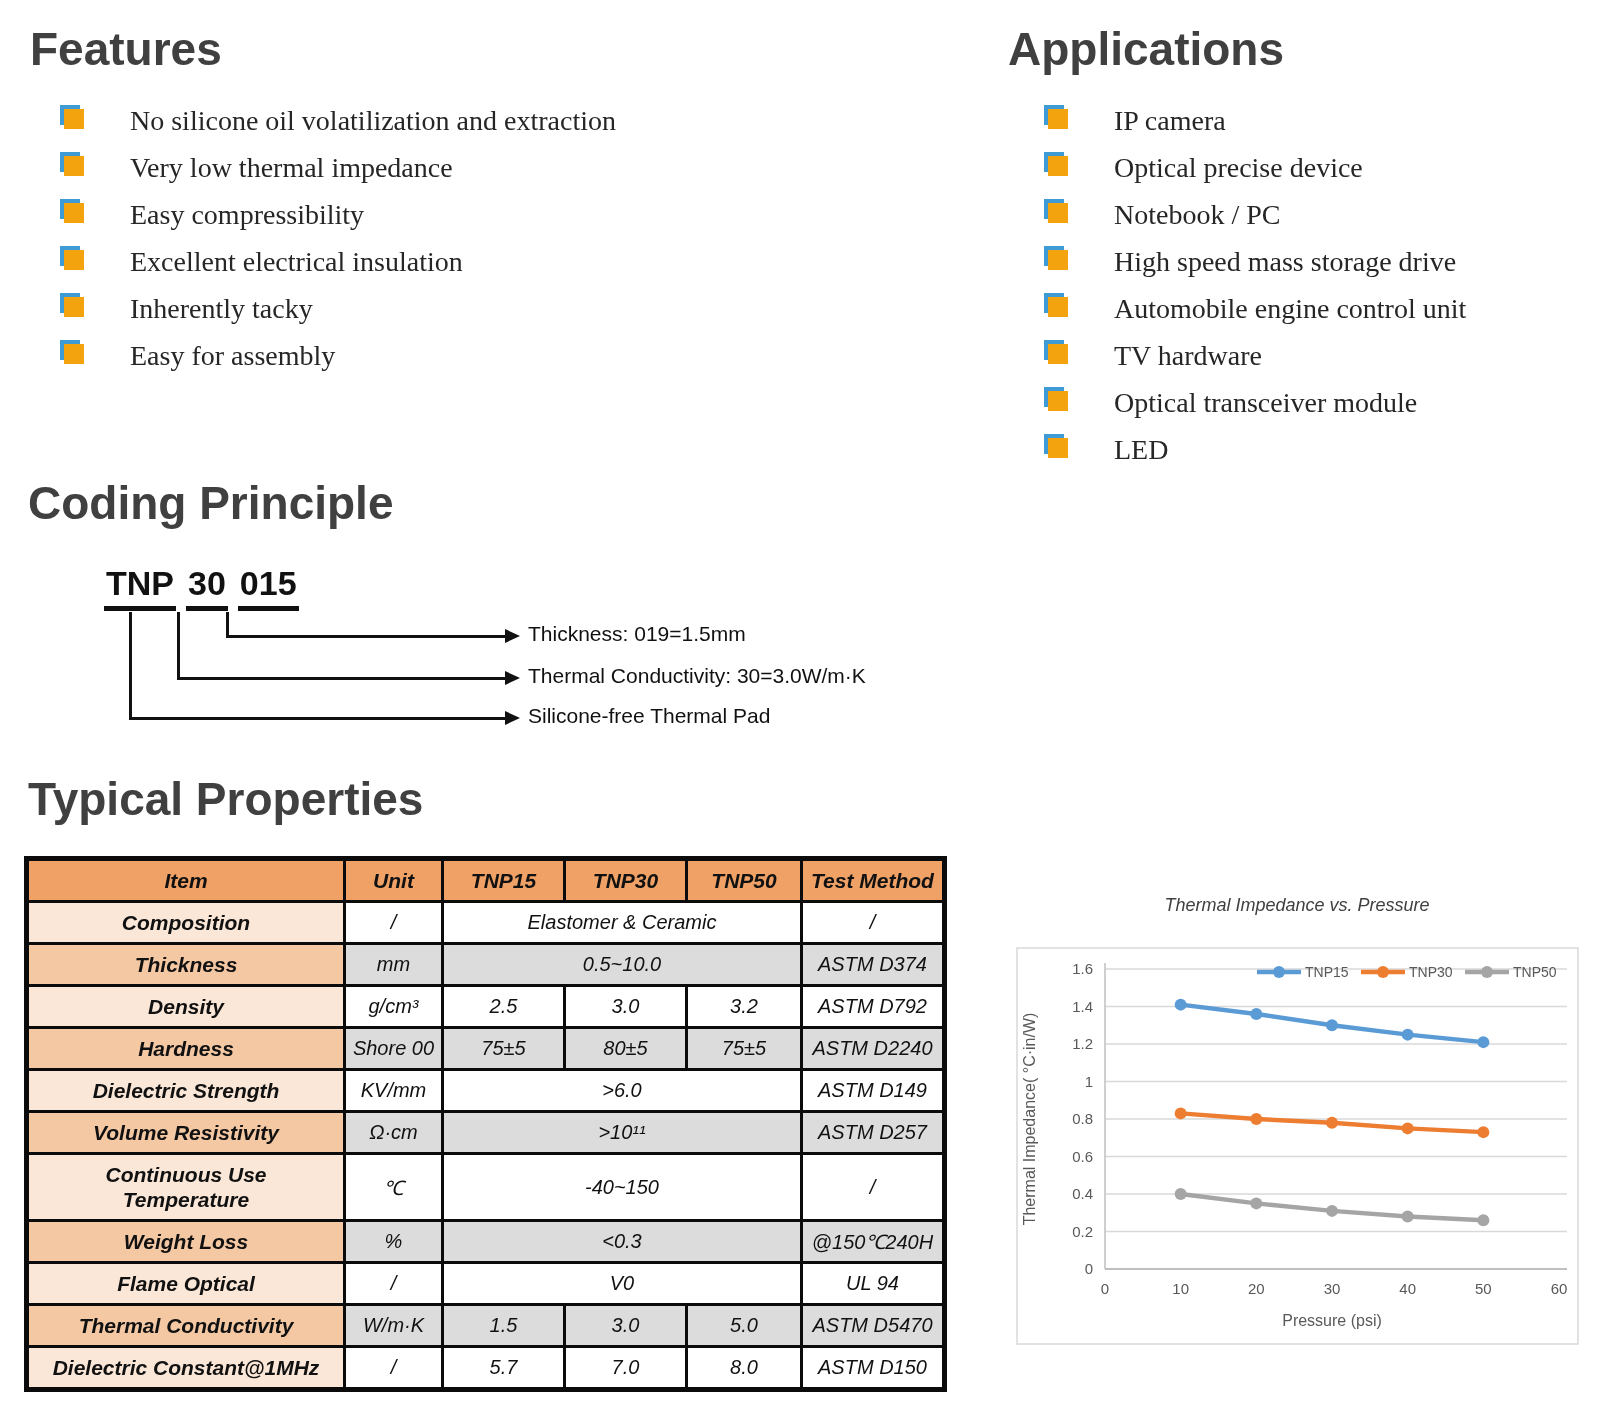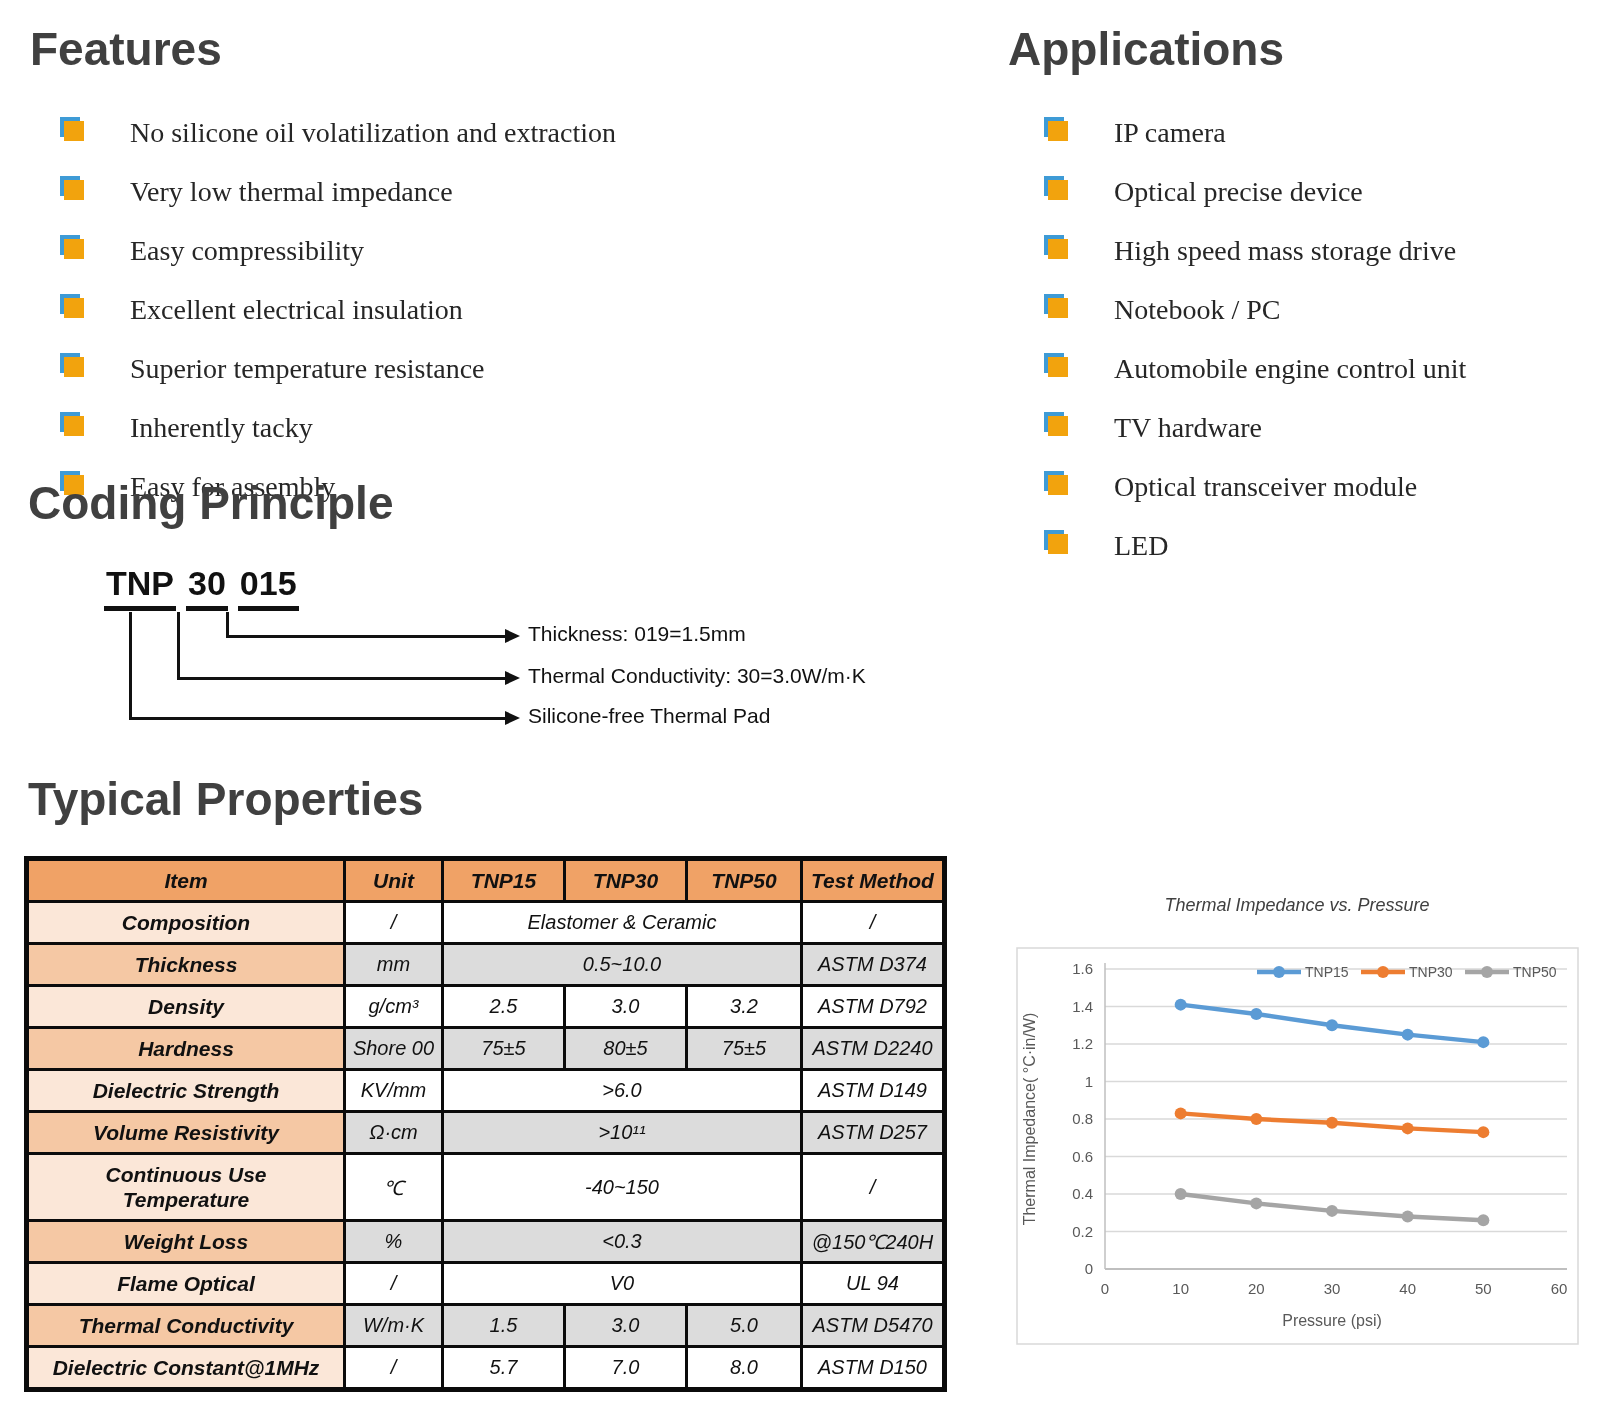--- a/index.html
+++ b/index.html
@@ -2,21 +2,21 @@
 <html><head>
 <meta charset="utf-8">
 <style>
   html,body{margin:0;padding:0;background:#ffffff;}
   .page{position:relative;width:1600px;height:1421px;background:#ffffff;overflow:hidden;
         font-family:"Liberation Sans",sans-serif;color:#222;}
   .h1{position:absolute;margin:0;font-family:"Liberation Sans",sans-serif;
       font-weight:700;font-size:46px;letter-spacing:0px;color:#404040;}
   
   .bullet-list{position:absolute;list-style:none;margin:0;padding:0;}
-  .bullet-list li{display:flex;align-items:flex-start;height:47px;margin-top:12px;}
+  .bullet-list li{display:flex;align-items:flex-start;height:47px;}
   .bullet{flex:0 0 auto;width:20px;height:20px;margin-top:3px;background:#F2A30D;
           box-shadow:-4px -4px 0 0 #3E9BD6;}
   .li-text{margin-left:46px;font-family:"Liberation Serif",serif;font-size:28px;
            line-height:30px;color:#262626;white-space:nowrap;}
   
   .code-line{position:absolute;left:104px;top:564px;font-weight:700;font-size:34px;color:#111;}
   .code-seg{display:inline-block;border-bottom:5px solid #111;padding:0 2px 3px 2px;margin-right:10px;}
   .dline{position:absolute;background:#111;}
   .arrowhead{position:absolute;width:0;height:0;border-top:7px solid transparent;
              border-bottom:7px solid transparent;border-left:15px solid #111;}
@@ -55,49 +55,45 @@
       <li>
         <span class="bullet"></span>
         <span class="li-text">Easy compressibility</span>
       </li>
       <li>
         <span class="bullet"></span>
         <span class="li-text">Excellent electrical insulation</span>
       </li>
       <li>
         <span class="bullet"></span>
-        <span class="li-text">Superior temperature resistance</span>
-      </li>
-      <li>
-        <span class="bullet"></span>
         <span class="li-text">Inherently tacky</span>
       </li>
       <li>
         <span class="bullet"></span>
         <span class="li-text">Easy for assembly</span>
       </li>
     </ul>
 
   <h1 class="h1" style="left:1008px;top:22px;">Applications</h1>
   <ul class="bullet-list" style="left:1048px;top:106px;">
       <li>
         <span class="bullet"></span>
         <span class="li-text">IP camera</span>
       </li>
       <li>
         <span class="bullet"></span>
         <span class="li-text">Optical precise device</span>
       </li>
       <li>
         <span class="bullet"></span>
+        <span class="li-text">Notebook / PC</span>
+      </li>
+      <li>
+        <span class="bullet"></span>
         <span class="li-text">High speed mass storage drive</span>
-      </li>
-      <li>
-        <span class="bullet"></span>
-        <span class="li-text">Notebook / PC</span>
       </li>
       <li>
         <span class="bullet"></span>
         <span class="li-text">Automobile engine control unit</span>
       </li>
       <li>
         <span class="bullet"></span>
         <span class="li-text">TV hardware</span>
       </li>
       <li>

